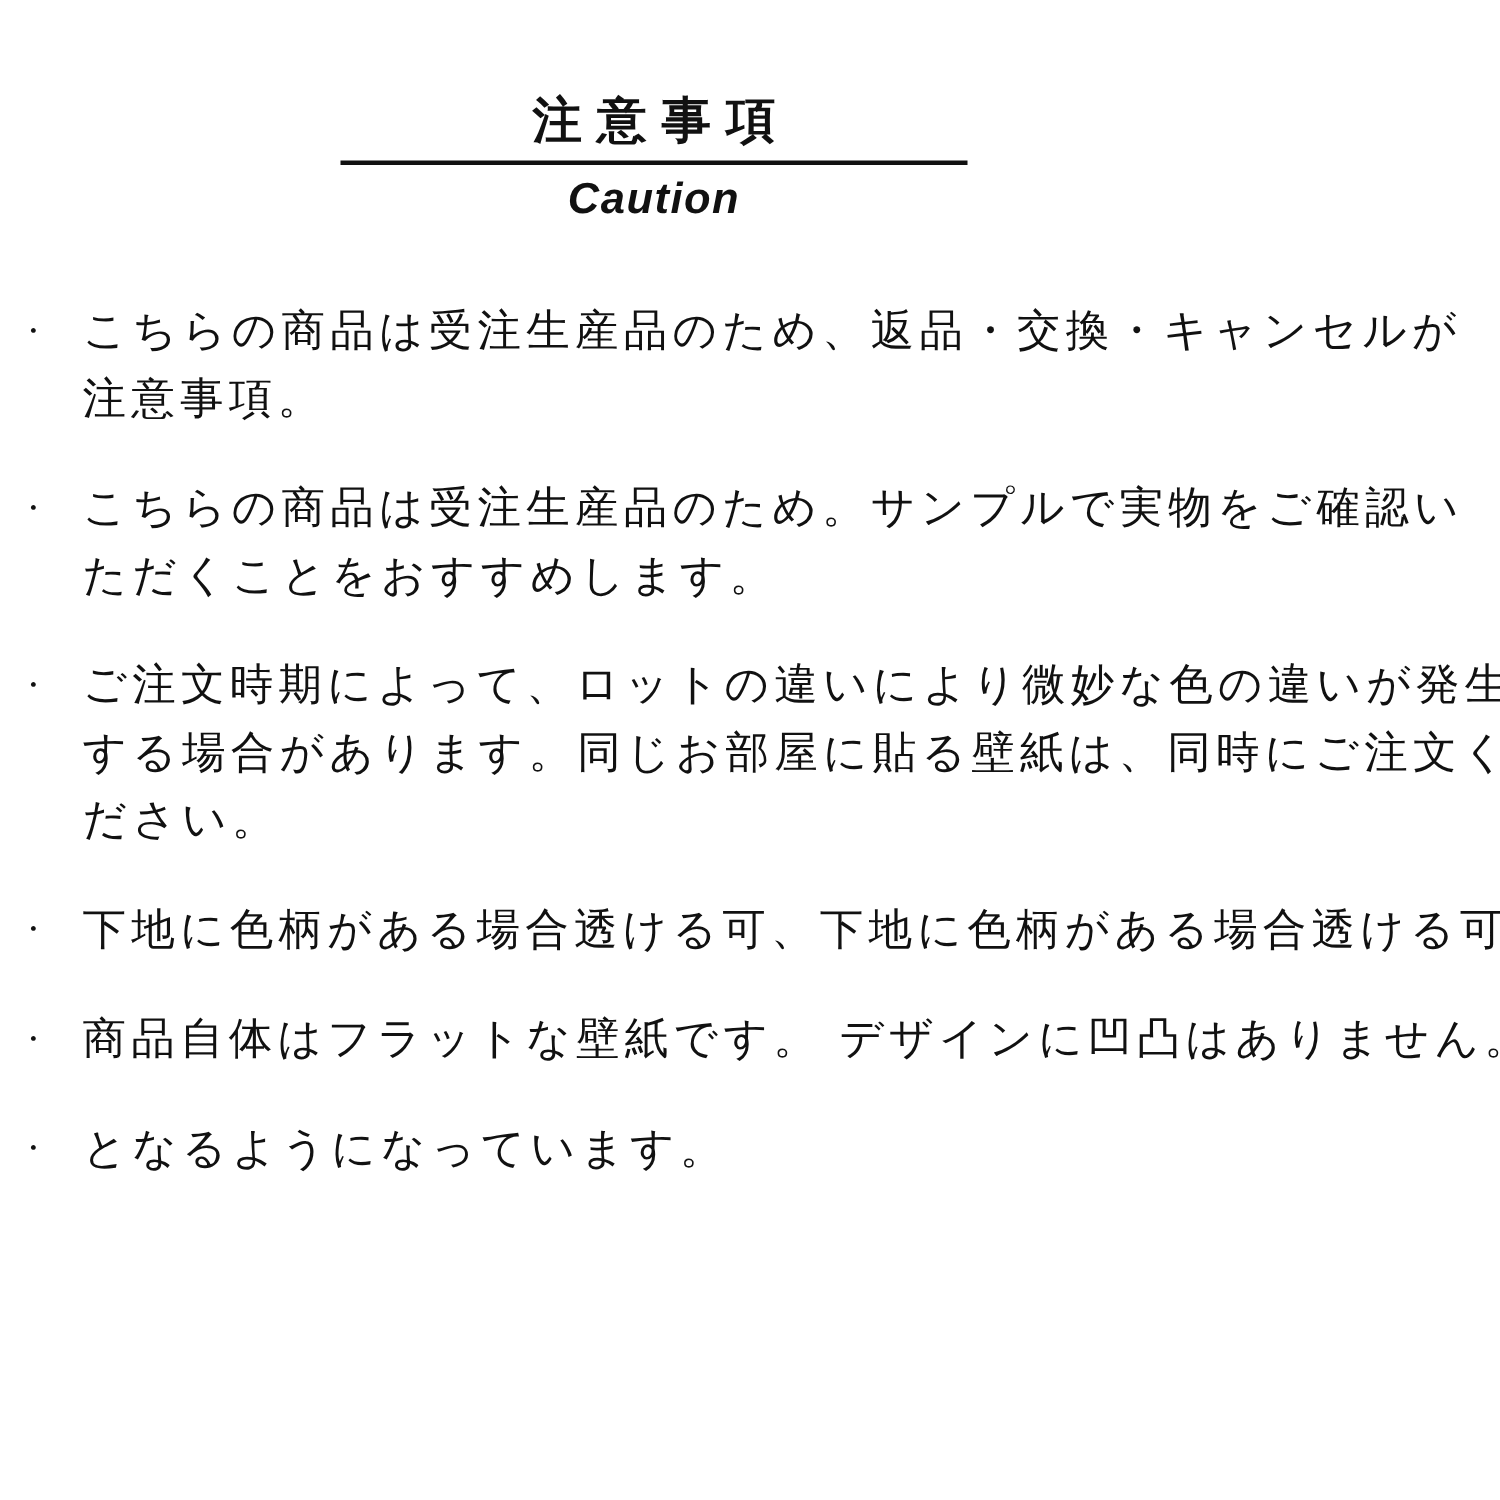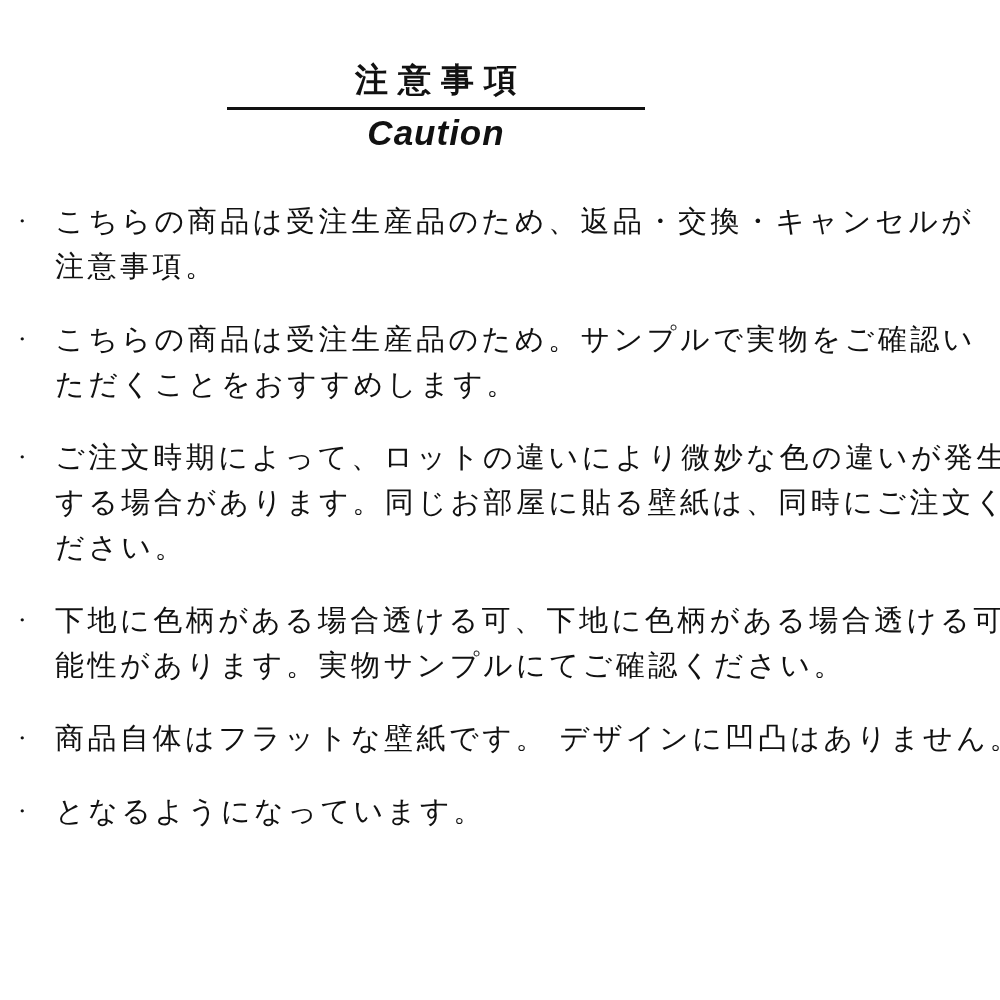--- a/index.html
+++ b/index.html
@@ -32,21 +32,21 @@
     padding-left: 10px; 
   }
   .divider {
     width: 418px;
     height: 3px;
     background: #111111;
     margin: 9px auto 0 auto;
   }
   .subtitle {
     margin-top: 7px;
-    font-size: 35px;
+    font-size: 29px;
     line-height: 32px;
     font-style: italic;
     font-weight: 600;
     letter-spacing: 1px;
     text-align: center;
   }
   .caution-list {
     margin: 50px 0 0 12px;
   }
   .caution-item {
@@ -105,21 +105,20 @@
         <div class="line">ご注文時期によって、ロットの違いにより微妙な色の違いが発生</div>
         <div class="line">する場合があります。同じお部屋に貼る壁紙は、同時にご注文く</div>
         <div class="line">ださい。</div>
       </div>
     </div>
 
     <div class="caution-item">
       <span class="bullet">・</span>
       <div class="caution-text">
         <div class="line">下地に色柄がある場合透ける可、下地に色柄がある場合透ける可</div>
-        <div class="line">能性があります。実物サンプルにてご確認ください。</div>
       </div>
     </div>
 
     <div class="caution-item">
       <span class="bullet">・</span>
       <div class="caution-text">
         <div class="line">商品自体はフラットな壁紙です。 デザインに凹凸はありません。</div>
       </div>
     </div>
 

